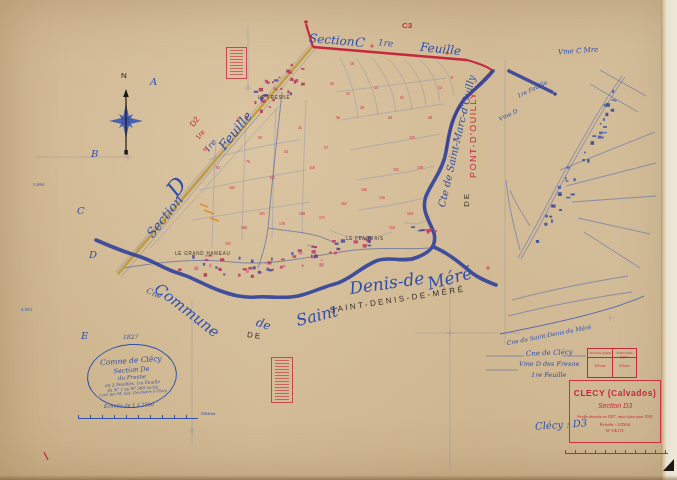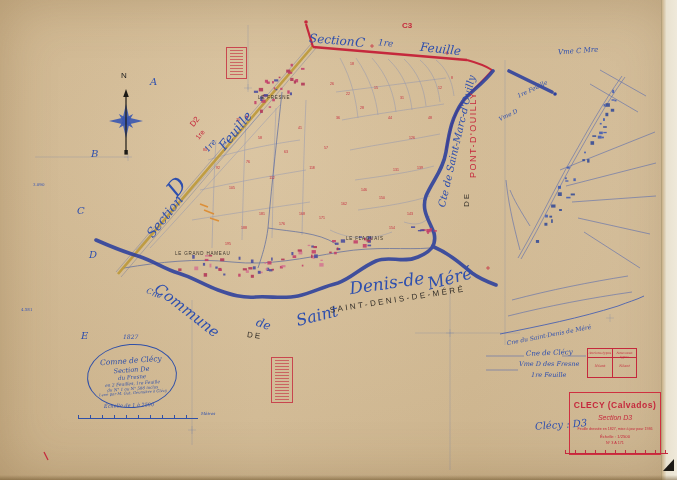--- a/index.html
+++ b/index.html
@@ -45,21 +45,21 @@
     background:repeating-linear-gradient(90deg,#c5283c 0 1px,transparent 1px 10px);}
   .mini-table{position:absolute;border:1px solid rgba(197,40,60,.8);z-index:3;}
   .mini-table::before{content:"";position:absolute;inset:2px 3px;
     background:repeating-linear-gradient(180deg,rgba(197,40,60,.6) 0 1px,transparent 1px 3px);}
   .ref-table{position:absolute;left:587px;top:348px;width:50px;height:30px;z-index:3;
     border:1px solid #c5283c;display:grid;grid-template-columns:1fr 1fr;grid-template-rows:9px 1fr;
     color:#c5283c;text-align:center;}
   .ref-table .hc{font-size:3.2px;border-bottom:1px solid #c5283c;padding-top:2px;font-style:italic;}
   .ref-table .hc+.hc,.ref-table .vc+.vc{border-left:1px solid #c5283c;}
   .ref-table .vc{font-size:3.4px;padding-top:6px;font-style:italic;}
-  .title-block{position:absolute;left:569px;top:392px;width:92px;height:63px;z-index:3;
+  .title-block{position:absolute;left:569px;top:380px;width:92px;height:63px;z-index:3;
     border:1.4px solid #cf3040;display:flex;flex-direction:column;align-items:center;
     color:#c5283c;font-family:"Liberation Sans",sans-serif;text-align:center;}
   .tb-title{font-size:8.5px;font-weight:bold;letter-spacing:.5px;margin-top:7px;}
   .tb-section{font-size:7px;font-style:italic;margin-top:4px;}
   .tb-rev{font-size:3.6px;margin-top:6px;}
   .tb-scale{font-size:4.2px;margin-top:3px;}
   .tb-num{font-size:3.8px;margin-top:2px;}
   .corner-tri{position:absolute;z-index:4;width:0;height:0;right:3px;bottom:9px;
     border-left:11px solid transparent;border-bottom:12px solid #1d1a15;}
 </style>

